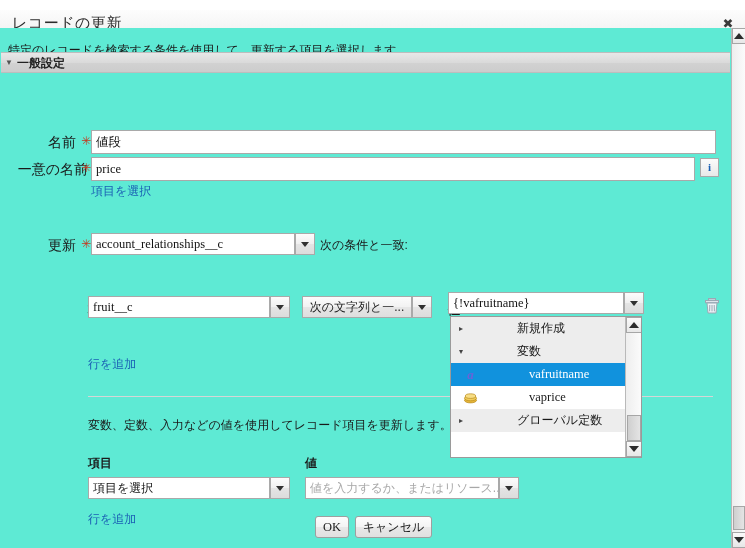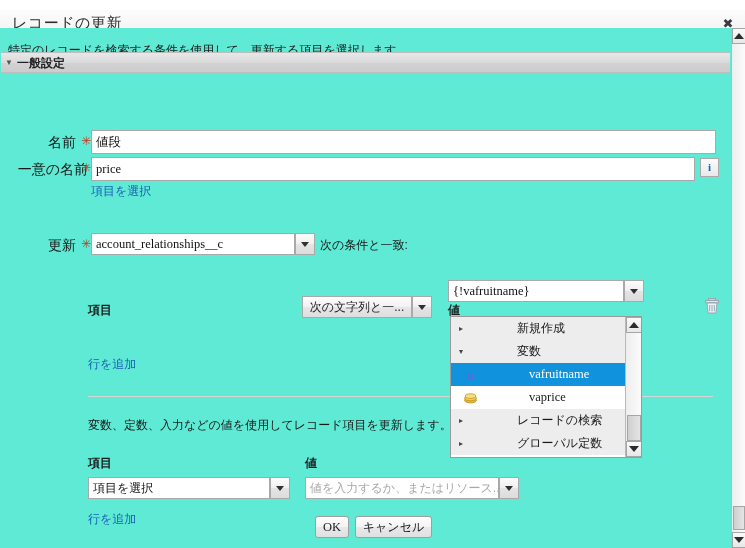--- a/index.html
+++ b/index.html
@@ -364,27 +364,31 @@
     <div class="combo" style="left:91px; top:205px; width:224px;">
       <div class="cbox" style="width:204px;">account_relationships__c</div>
       <div class="arrow" style="left:204px;"></div>
     </div>
     <div class="body-text" style="left:320px; top:209px;">次の条件と一致:</div>
 
     <div class="col-head" style="left:88px; top:274px;">項目</div>
     <div class="col-head" style="left:302px; top:274px;">演算子</div>
     <div class="col-head" style="left:448px; top:274px;">値</div>
 
+    <div class="combo" style="left:88px; top:268px; width:202px;">
+      <div class="cbox" style="width:182px;">fruit__c</div>
+      <div class="arrow" style="left:182px;"></div>
+    </div>
 
     <div class="combo btnstyle" style="left:302px; top:268px; width:130px;">
       <div class="cbox" style="width:110px;">次の文字列と一...</div>
       <div class="arrow" style="left:110px;"></div>
     </div>
 
-    <div class="combo" style="left:448px; top:252px; width:220px;">
+    <div class="combo" style="left:448px; top:264px; width:220px;">
       <div class="cbox" style="width:176px;">{!vafruitname}</div>
       <div class="arrow" style="left:176px;"></div>
     </div>
 
     <div class="trash" style="left:704px; top:269px;">
       <svg width="16" height="17" viewBox="0 0 16 17">
         <rect x="4.5" y="1.5" width="7" height="2" fill="#c3ced8" stroke="#9aa8b4" stroke-width="1"></rect>
         <rect x="1.5" y="3.5" width="13" height="2.2" fill="#dfe6ec" stroke="#9aa8b4" stroke-width="1"></rect>
         <path d="M3 6 L13 6 L12 16 L4 16 Z" fill="#eef3f7" stroke="#9aa8b4" stroke-width="1"></path>
         <line x1="5.8" y1="8" x2="5.6" y2="14.3" stroke="#9aa8b4" stroke-width="1"></line>
@@ -424,21 +428,20 @@
         <div class="dd-item group"><span class="dd-arrow">▸</span><span class="dd-txt">新規作成</span></div>
         <div class="dd-item group"><span class="dd-arrow">▾</span><span class="dd-txt">変数</span></div>
         <div class="dd-item leaf selected"><span class="dd-ico"><svg width="15" height="15" viewBox="0 0 15 15">
               <text x="7.5" y="12" font-family="Liberation Serif, serif" font-size="13" font-style="italic" font-weight="bold" fill="#6a63d8" text-anchor="middle">a</text>
             </svg></span><span class="dd-txt">vafruitname</span></div>
         <div class="dd-item leaf"><span class="dd-ico"><svg width="15" height="15" viewBox="0 0 15 15">
               <ellipse cx="7.5" cy="10.3" rx="6" ry="2.6" fill="#e8b73a" stroke="#b8891d" stroke-width="0.7"></ellipse>
               <ellipse cx="7.5" cy="8.2" rx="6" ry="2.6" fill="#f2ce5c" stroke="#b8891d" stroke-width="0.7"></ellipse>
               <ellipse cx="7.5" cy="6.1" rx="5.2" ry="2.3" fill="#f7dd84" stroke="#b8891d" stroke-width="0.7"></ellipse>
             </svg></span><span class="dd-txt">vaprice</span></div>
-        <div class="dd-item group"><span class="dd-arrow">▸</span><span class="dd-txt">レコードの検索</span></div>
         <div class="dd-item group"><span class="dd-arrow">▸</span><span class="dd-txt">グローバル定数</span></div>
       </div>
 
     <div class="sb" id="dd-sb">
       <div class="sb-btn" style="top:0; width:16px; height:16px;">
         <span class="tri-up"></span>
       </div>
       <div class="sb-track" style="top:16px; bottom:16px;"></div>
       <div class="sb-thumb" style="top:98px; width:14px; height:26px;"></div>
       <div class="sb-btn" style="top:124px; width:16px; height:16px;">

